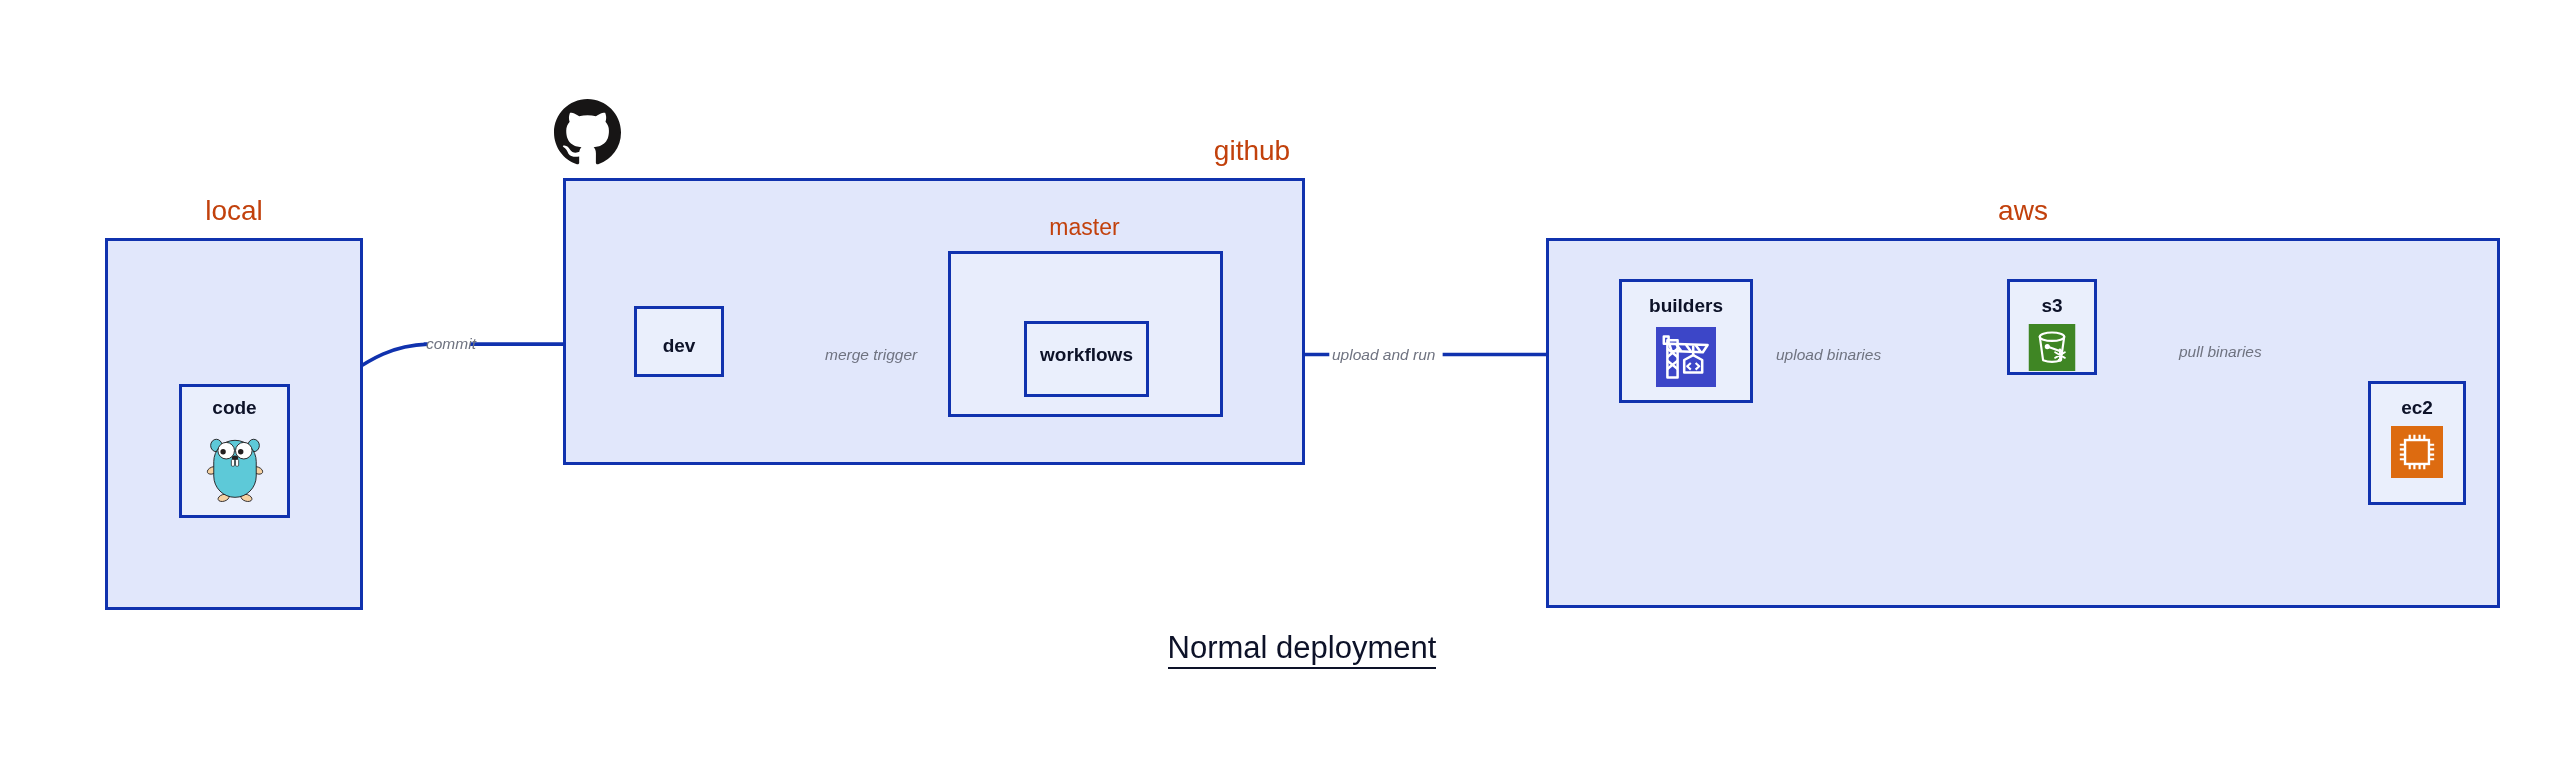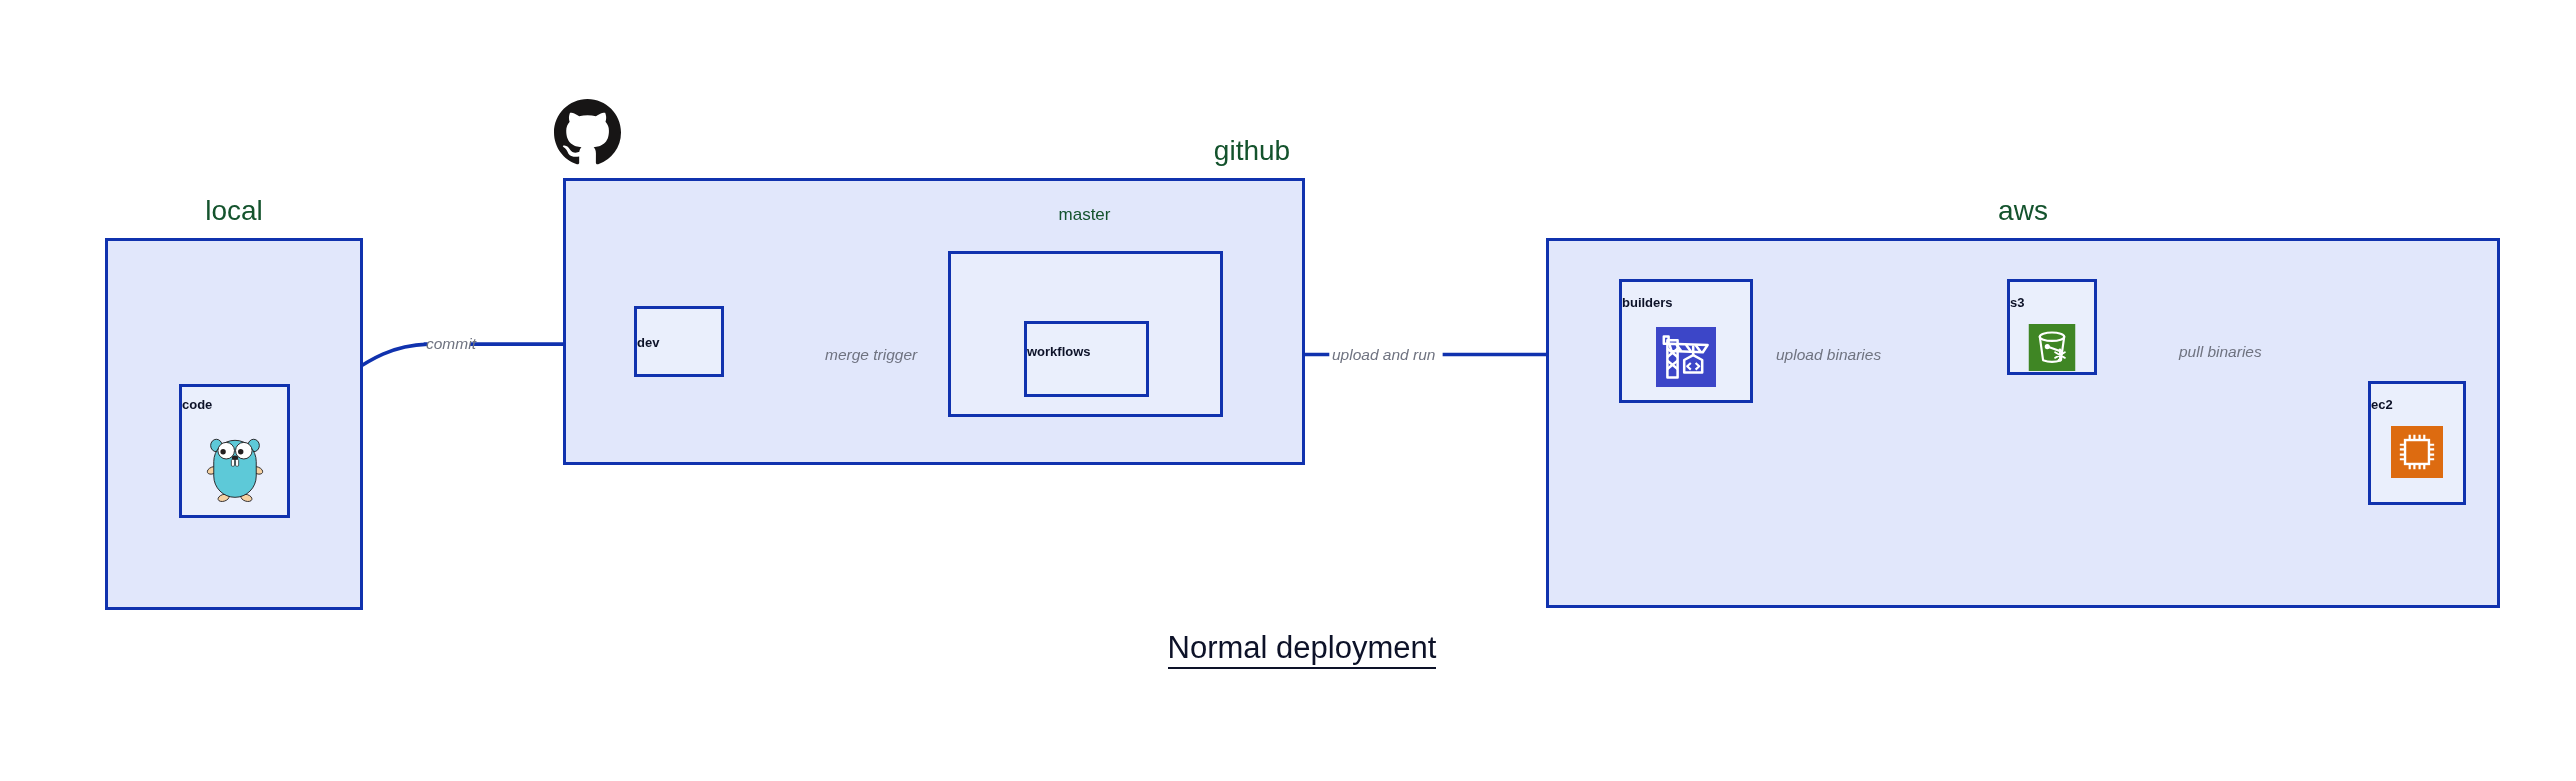--- a/index.html
+++ b/index.html
@@ -18,21 +18,21 @@
 
   
   .zone {
     position: absolute;
     background: #e1e7fb;
     border: 3.6px solid #1032ae;
     box-sizing: border-box;
   }
   .zone-label {
     position: absolute;
-    color: #14532d;
+    color: #c2410c;
     font-size: 28px;
     font-weight: 400;
     line-height: 1;
     white-space: nowrap;
     text-align: center;
     font-family: "Liberation Sans", sans-serif;
   }
 
   
   .subzone {
@@ -46,24 +46,24 @@
   .node {
     position: absolute;
     background: #eaeffc;
     border: 3.6px solid #1032ae;
     box-sizing: border-box;
   }
   .node-title {
     position: absolute;
     left: 0;
     right: 0;
-    text-align: left;
+    text-align: center;
     color: #0d1228;
     font-weight: bold;
-    font-size: 13px;
+    font-size: 19px;
     line-height: 1;
     white-space: nowrap;
     font-family: "Liberation Sans", sans-serif;
   }
   .node-icon {
     position: absolute;
     left: 50%;
     transform: translateX(-50%);
   }
 
@@ -190,21 +190,21 @@
   </span>
 
   <div class="zone-label" style="left:1046px; top:137px; width:412px;">github</div>
   <div class="zone" style="left:563px; top:178px; width:742px; height:287px;">
   </div>
 
   <div class="node" style="left:634px; top:306px; width:90px; height:71px;">
     <div class="node-title" style="top:27px;">dev</div>
   </div>
 
-  <div class="zone-label" style="left:948px; top:206px; width:273px; font-size:17px;">master</div>
+  <div class="zone-label" style="left:948px; top:216px; width:273px; font-size:23px;">master</div>
   <div class="subzone" style="left:948px; top:251px; width:275px; height:166px;">
   </div>
 
   <div class="node" style="left:1024px; top:321px; width:125px; height:76px;">
     <div class="node-title" style="top:21px;">workflows</div>
   </div>
 
   <div class="zone-label" style="left:1546px; top:197px; width:954px;">aws</div>
   <div class="zone" style="left:1546px; top:238px; width:954px; height:370px;">
   </div>

